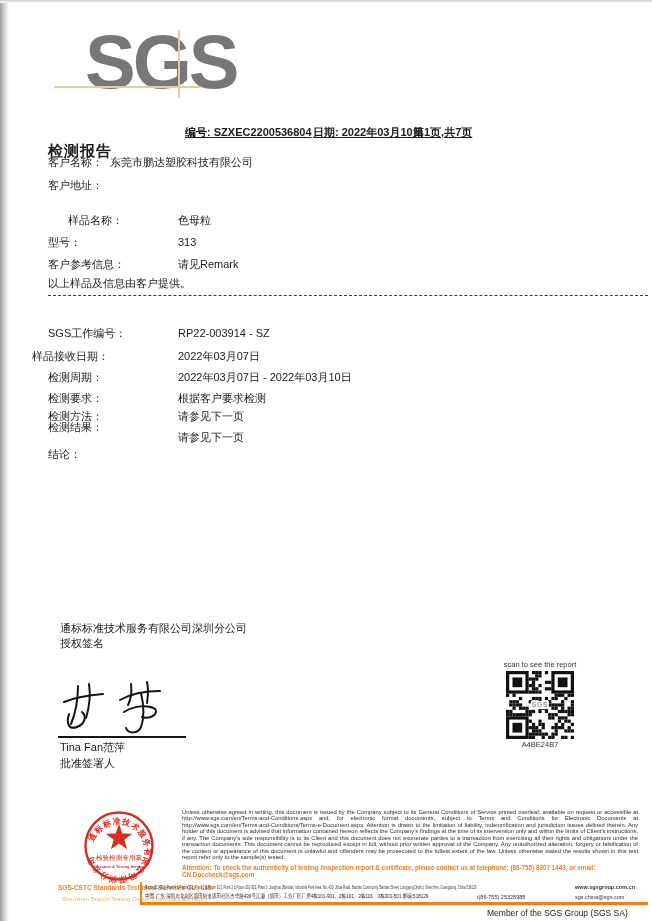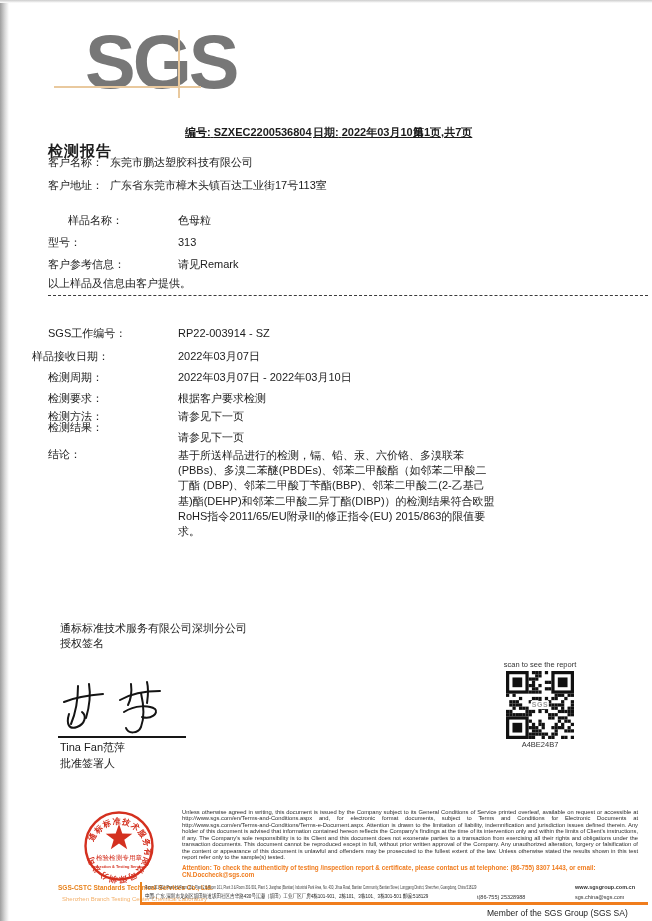--- a/index.html
+++ b/index.html
@@ -57,21 +57,20 @@
   </div>
   <div class="abs t11 bold" style="left:313px;top:126px;">
     <span>日期:</span>
     <span>2022年03月10日</span>
   </div>
   <div class="abs t11 bold" style="left:405px;top:126px;padding-left:8px;">第1页,共7页</div>
 
   <div class="abs t11" style="left:48px;top:156px;">客户名称：</div>
   <div class="abs t11" style="left:110px;top:156px;">东莞市鹏达塑胶科技有限公司</div>
   <div class="abs t11" style="left:48px;top:179px;">客户地址：</div>
-  <div class="abs t11" style="left:110px;top:179px;">广东省东莞市樟木头镇百达工业街17号113室</div>
 
   <div class="abs t11" style="left:48px;top:214px;margin-left:20px;">样品名称：</div>
   <div class="abs t11" style="left:178px;top:214px;">色母粒</div>
   <div class="abs t11" style="left:48px;top:236px;">型号：</div>
   <div class="abs t11" style="left:178px;top:236px;">313</div>
   <div class="abs t11" style="left:48px;top:258px;">客户参考信息：</div>
   <div class="abs t11" style="left:178px;top:258px;">请见Remark</div>
   <div class="abs t11" style="left:48px;top:277px;">以上样品及信息由客户提供。</div>
 
   <div class="abs dashed" style="left:48px;top:295px;width:600px;"></div>
@@ -82,21 +81,20 @@
   <div class="abs t11" style="left:178px;top:350px;">2022年03月07日</div>
   <div class="abs t11" style="left:48px;top:371px;">检测周期：</div>
   <div class="abs t11" style="left:178px;top:371px;">2022年03月07日 - 2022年03月10日</div>
   <div class="abs t11" style="left:48px;top:392px;">检测要求：</div>
   <div class="abs t11" style="left:178px;top:392px;">根据客户要求检测</div>
   <div class="abs t11" style="left:48px;top:410px;">检测方法：</div>
   <div class="abs t11" style="left:178px;top:410px;">请参见下一页</div>
   <div class="abs t11" style="left:48px;top:421px;font-family:Liberation Serif, serif;">检测结果：</div>
   <div class="abs t11" style="left:178px;top:431px;">请参见下一页</div>
   <div class="abs t11" style="left:48px;top:448px;">结论：</div>
-  <div class="abs t11 para" style="left:178px;top:448px;">基于所送样品进行的检测，镉、铅、汞、六价铬、多溴联苯(PBBs)、多溴二苯醚(PBDEs)、邻苯二甲酸酯（如邻苯二甲酸二丁酯 (DBP)、邻苯二甲酸丁苄酯(BBP)、邻苯二甲酸二(2-乙基己基)酯(DEHP)和邻苯二甲酸二异丁酯(DIBP)）的检测结果符合欧盟RoHS指令2011/65/EU附录II的修正指令(EU) 2015/863的限值要求。</div>
 
   <div class="abs t11" style="left:60px;top:622px;">通标标准技术服务有限公司深圳分公司</div>
   <div class="abs t11" style="left:60px;top:637px;">授权签名</div>
   <svg class="abs" style="left:58px;top:678px;" width="132" height="58" viewBox="0 0 132 58">
     <g fill="none" stroke="#141414" stroke-width="2" stroke-linecap="round">
       <path d="M6,24 C18,19 32,17 45,16"></path>
       <path d="M20,8 C20,20 18,34 13,46"></path>
       <path d="M31,6 C33,18 31,30 28,40"></path>
       <path d="M11,36 C8,46 11,52 19,49 C27,46 29,38 24,34"></path>
       <path d="M62,22 C74,15 89,13 102,13"></path>

